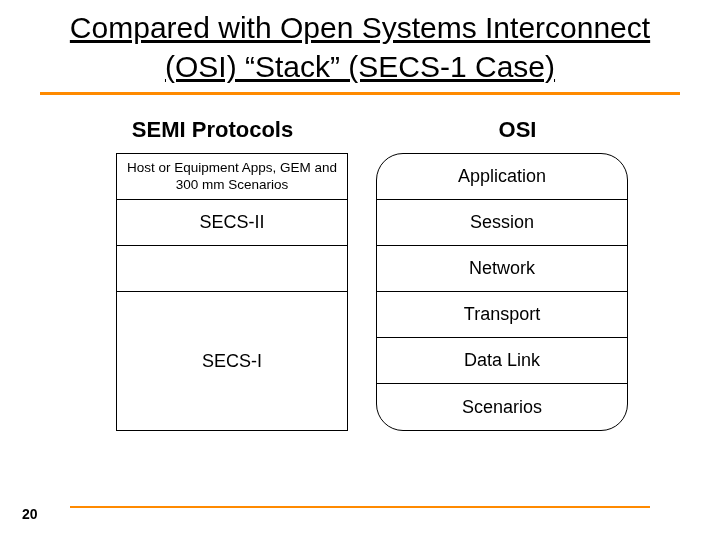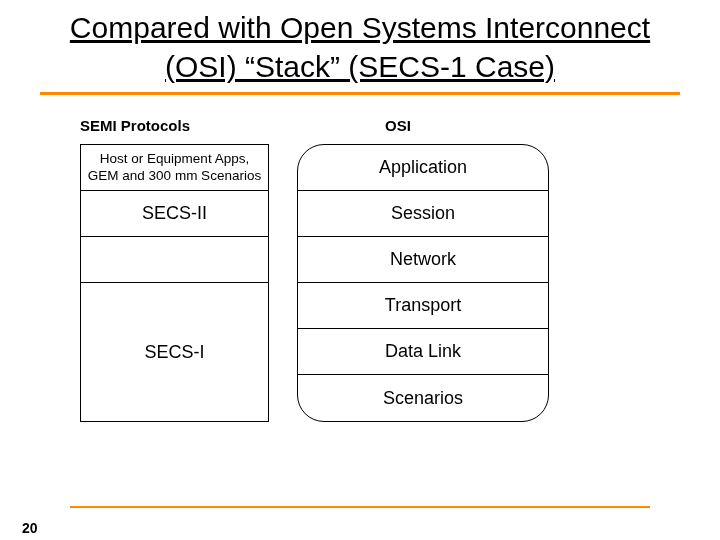--- a/index.html
+++ b/index.html
@@ -4,43 +4,43 @@
 <style>
   * { box-sizing: border-box; margin: 0; padding: 0; }
   html, body { width: 720px; height: 540px; font-family: Arial, Helvetica, sans-serif; background: #fff; color: #000; }
   .slide { position: relative; width: 720px; height: 540px; }
   .title-wrap { padding: 8px 40px 0 40px; }
   .title { font-size: 30px; font-weight: normal; text-align: center; line-height: 1.3; text-decoration: underline; }
   .rule { height: 3px; background: #ff8a00; margin: 6px 40px 0 40px; }
 
   .content { position: relative; margin: 22px 70px 0 80px; height: 380px; }
   .headers { display: flex; }
-  .hdr { flex: 1; font-size: 15px; font-weight: bold; padding-bottom: 10px; }
+  .hdr { flex: 1; text-align: center; font-size: 22px; font-weight: bold; padding-bottom: 10px; }
   .hdr.right { padding-left: 40px; }
 
   .tables { display: flex; gap: 28px; align-items: flex-start; }
   .col { border: 1px solid #000; }
-  .col.left { width: 189px; }
+  .col.left { width: 232px; margin-left: 36px; }
   .col.right { width: 252px; border-radius: 27px; }
   .cell { border-bottom: 1px solid #000; display: flex; align-items: center; justify-content: center; text-align: center; font-size: 18px; padding: 0 6px; }
   .col .cell:last-child { border-bottom: none; }
   .cell.small { font-size: 13.5px; line-height: 1.25; }
 
   
   .l1 { height: 46px; }
   .l2 { height: 46px; }
   .lgap { height: 46px; }         
   .l3 { height: 138px; }          
   .l4 { height: 46px; }
 
   .r { height: 46px; }
 
   
   .bottom-rule { position: absolute; left: 70px; right: 70px; bottom: 32px; height: 2px; background: #ff8a00; }
-  .pagenum { position: absolute; left: 22px; bottom: 4px; font-size: 14px; font-weight: bold; }
+  .pagenum { position: absolute; left: 22px; bottom: 18px; font-size: 14px; font-weight: bold; }
 </style>
 </head>
 <body>
 
 <div class="slide">
   <div class="title-wrap">
     <h1 class="title">Compared with Open Systems Interconnect (OSI) “Stack” (SECS-1 Case)</h1>
   </div>
   <div class="rule"></div>
 

